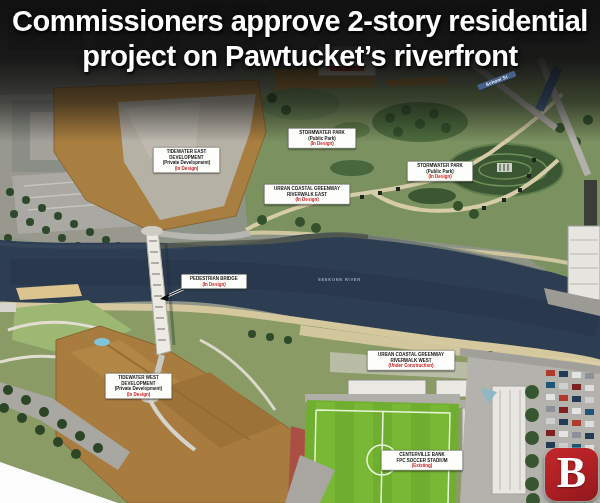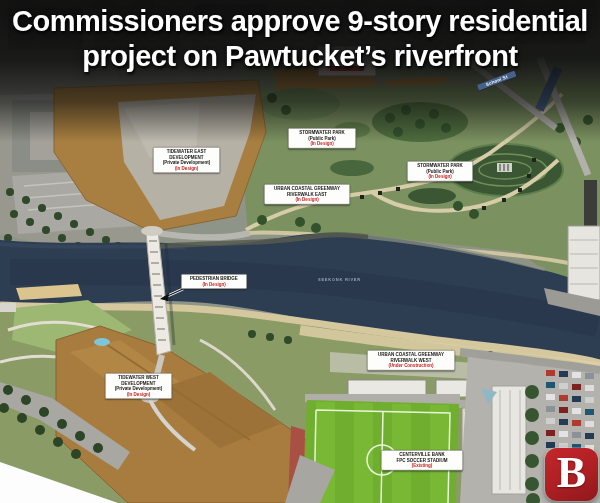--- a/index.html
+++ b/index.html
@@ -352,21 +352,21 @@
     </g>
 
     <g>
       <path d="M183,289 L163,298" stroke="#ffffff" stroke-width="3" fill="none"></path>
       <path d="M183,289 L163,298" stroke="#111111" stroke-width="1.2" fill="none"></path>
       <polygon points="160,299 169,293 168,301" fill="#111111"></polygon>
     </g>
   </svg>
 
   <div class="headline-overlay"></div>
-  <div class="headline-text">Commissioners approve 9-story residential project on Pawtucket’s riverfront</div>
+  <div class="headline-text">Commissioners approve 2-story residential project on Pawtucket’s riverfront</div>
 
   <div class="plan-label lbl-te">
     <div>TIDEWATER EAST</div>
     <div>DEVELOPMENT</div>
     <div>(Private Development)</div>
     <div class="status">(In Design)</div>
   </div>
   <div class="plan-label lbl-sw1">
     <div>STORMWATER PARK</div>
     <div>(Public Park)</div>

